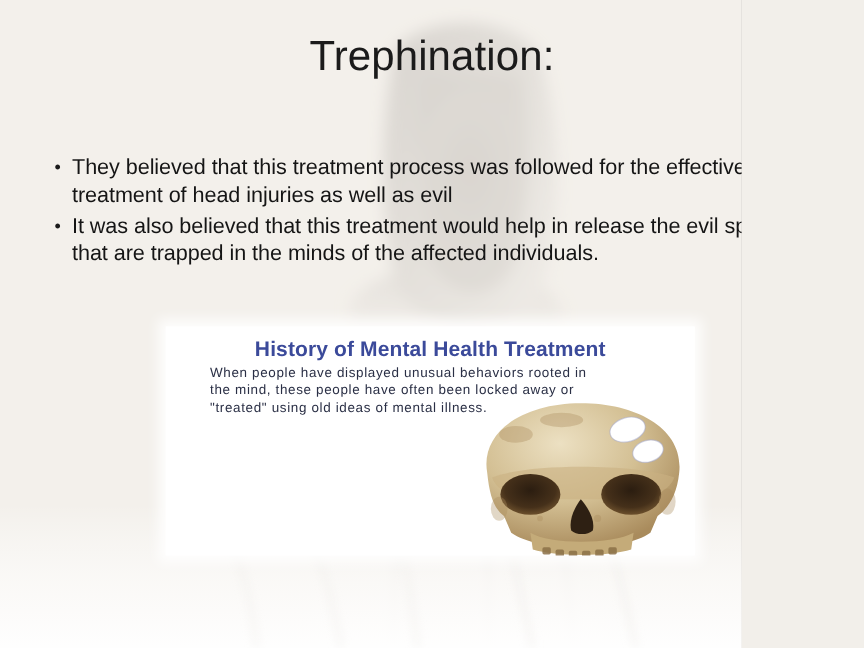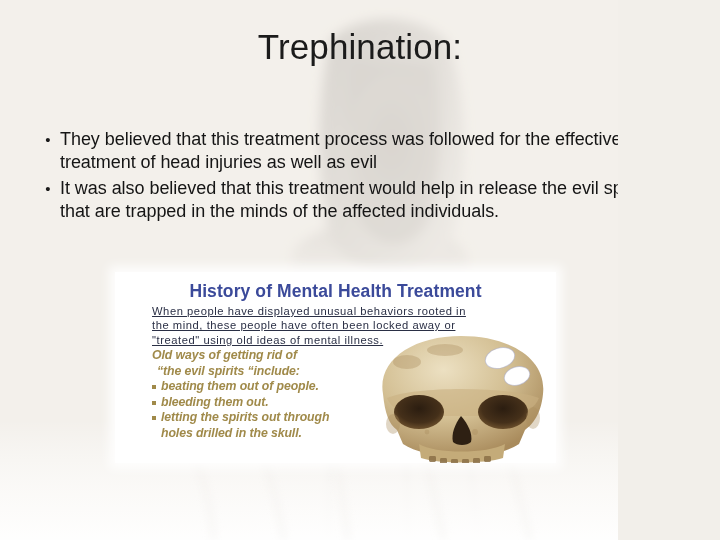--- a/index.html
+++ b/index.html
@@ -73,21 +73,21 @@
     flex: 1 1 auto;
     font-size: 18px;
     line-height: 23px;
     color: #151515;
     letter-spacing: -0.05px;
   }
 
   
   #infographic {
     position: absolute;
-    left: 115px;
+    left: 138px;
     top: 272px;
     width: 441px;
     height: 191px;
     background: #ffffff;
     z-index: 2;
     overflow: hidden;
     box-shadow: 0 0 10px 6px rgba(255,255,255,0.85);
   }
   .ig-inner {
     position: relative;
@@ -107,21 +107,20 @@
   }
   .ig-sub {
     position: absolute;
     left: 37px;
     top: 32px;
     width: 330px;
     font-size: 11.2px;
     line-height: 14.3px;
     color: #2a2f45;
     letter-spacing: 0.55px;
-    text-decoration: underline;
   }
   .ig-oldways {
     position: absolute;
     left: 37px;
     top: 76px;
     width: 205px;
     color: #a08a4a;
     font-size: 12.3px;
     line-height: 15.6px;
     font-style: italic;
@@ -259,27 +258,20 @@
     </div>
   </div>
 
   <div id="infographic">
     <div class="ig-inner">
 
       <div class="ig-title">History of Mental Health Treatment</div>
 
       <div class="ig-sub">When people have displayed unusual behaviors rooted in the mind, these people have often been locked away or "treated" using old ideas of mental illness.</div>
 
-      <div class="ig-oldways">
-        <span>Old ways of getting rid of</span>
-        <span class="lead2">“the evil spirits “include:</span>
-        <span class="ig-item">beating them out of people.</span>
-        <span class="ig-item">bleeding them out.</span>
-        <span class="ig-item">letting the spirits out through holes drilled in the skull.</span>
-      </div>
 
       <div class="ig-skull">
         <svg viewBox="0 0 210 135" xmlns="http://www.w3.org/2000/svg">
           <defs>
             <linearGradient id="boneG" x1="0.1" y1="0" x2="0.9" y2="1">
               <stop offset="0%" stop-color="#e3d6b4"></stop>
               <stop offset="35%" stop-color="#d6c49a"></stop>
               <stop offset="70%" stop-color="#bda071"></stop>
               <stop offset="100%" stop-color="#9c7f50"></stop>
             </linearGradient>

